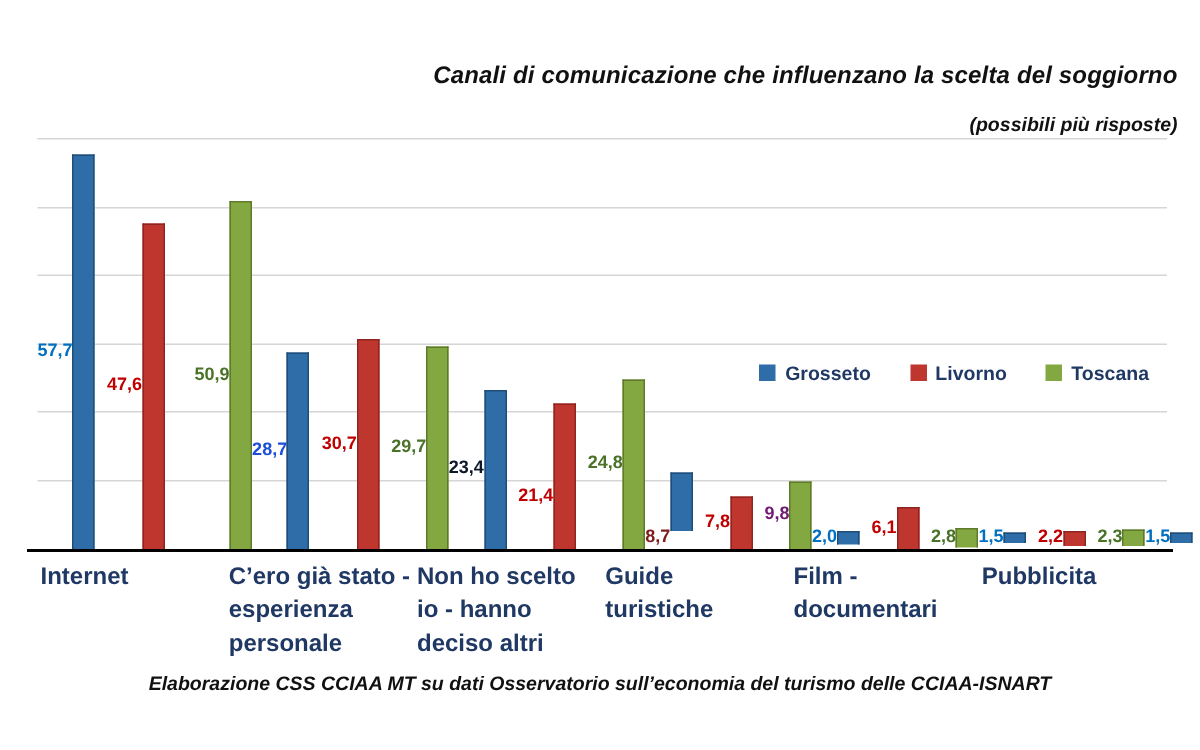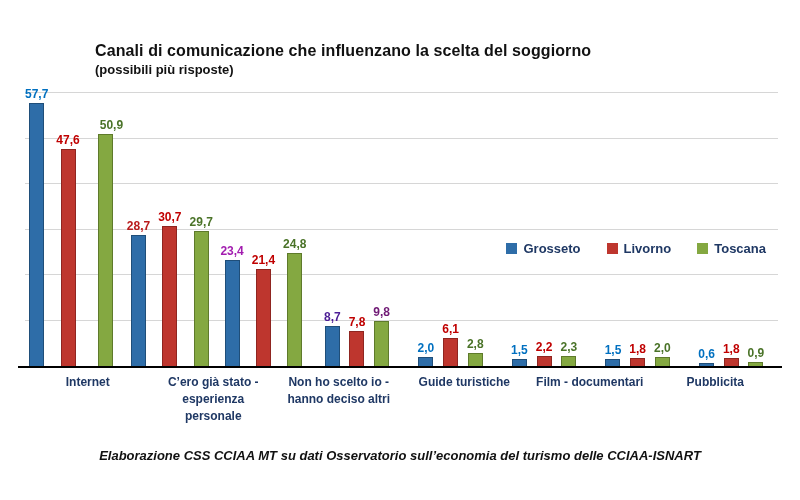--- a/index.html
+++ b/index.html
@@ -12,33 +12,34 @@
     height: 500px;
     background: #ffffff;
     overflow: hidden;
   }
 
   .header {
     position: absolute;
     top: 42px;
     left: 95px;
     right: 15px;
-    text-align: left;
+    text-align: right;
+    font-style: italic;
   }
   .title {
     font-size: 16px;
     font-weight: bold;
     color: #111111;
     letter-spacing: 0.1px;
   }
   .subtitle {
     font-size: 13px;
     font-weight: bold;
     color: #111111;
-    margin-top: 2px;
+    margin-top: 15px;
   }
 
   .plot {
     position: absolute;
     left: 25px;
     top: 93px;
     width: 753px;
     height: 273px;
   }
   .gridline {
@@ -66,21 +67,20 @@
   }
   .group {
     flex: 1;
     display: flex;
     align-items: flex-end;
     justify-content: center;
     gap: 8px;
   }
   .barwrap {
     display: flex;
-    flex-direction: column;
     align-items: center;
   }
   .value-label {
     font-size: 12px;
     font-weight: bold;
     white-space: nowrap;
     margin-bottom: 2px;
     line-height: 13px;
   }
   .bar {
@@ -116,22 +116,22 @@
 
   .cat-labels {
     position: absolute;
     left: 25px;
     top: 374px;
     width: 753px;
     display: flex;
   }
   .cat-label {
     flex: 1;
-    text-align: center;
-    font-size: 12px;
+    text-align: left;
+    font-size: 16px;
     font-weight: bold;
     color: #1f3864;
     line-height: 1.4;
     padding: 0 2px;
   }
 
   .footer {
     position: absolute;
     left: 0;
     right: 0;
@@ -173,49 +173,49 @@
             <div class="value-label" style="color: rgb(192, 0, 0);">47,6</div>
             <div class="bar" style="height: 216.58px; background: rgb(190, 54, 46); border-color: rgb(143, 37, 32);"></div>
           </div>
           <div class="barwrap">
             <div class="value-label" style="color: rgb(74, 115, 40); margin-left: 12px;">50,9</div>
             <div class="bar" style="height: 231.595px; background: rgb(132, 168, 65); border-color: rgb(94, 122, 43);"></div>
           </div>
         </div>
         <div class="group">
           <div class="barwrap">
-            <div class="value-label" style="color: #b91c1c;">28,7</div>
+            <div class="value-label" style="color: #1d4ed8;">28,7</div>
             <div class="bar" style="height: 130.585px; background: rgb(46, 109, 168); border-color: rgb(31, 78, 121);"></div>
           </div>
           <div class="barwrap">
             <div class="value-label" style="color: rgb(192, 0, 0); text-align: right;">30,7</div>
             <div class="bar" style="height: 139.685px; background: rgb(190, 54, 46); border-color: rgb(143, 37, 32);"></div>
           </div>
           <div class="barwrap">
             <div class="value-label" style="color: rgb(74, 115, 40);">29,7</div>
             <div class="bar" style="height: 135.135px; background: rgb(132, 168, 65); border-color: rgb(94, 122, 43);"></div>
           </div>
         </div>
         <div class="group">
           <div class="barwrap">
-            <div class="value-label" style="color: #a21caf;">23,4</div>
+            <div class="value-label" style="color: #0f172a;">23,4</div>
             <div class="bar" style="height: 106.47px; background: rgb(46, 109, 168); border-color: rgb(31, 78, 121);"></div>
           </div>
           <div class="barwrap">
             <div class="value-label" style="color: rgb(192, 0, 0); margin-top: 28px;">21,4</div>
             <div class="bar" style="height: 97.37px; background: rgb(190, 54, 46); border-color: rgb(143, 37, 32);"></div>
           </div>
           <div class="barwrap">
             <div class="value-label" style="color: rgb(74, 115, 40);">24,8</div>
             <div class="bar" style="height: 112.84px; background: rgb(132, 168, 65); border-color: rgb(94, 122, 43);"></div>
           </div>
         </div>
         <div class="group">
           <div class="barwrap">
-            <div class="value-label" style="color: #4c1d95; margin-top: 48px;">8,7</div>
+            <div class="value-label" style="color: #7f1d1d; margin-top: 48px;">8,7</div>
             <div class="bar" style="height: 39.585px; background: rgb(46, 109, 168); border-color: rgb(31, 78, 121);"></div>
           </div>
           <div class="barwrap">
             <div class="value-label" style="color: rgb(192, 0, 0);">7,8</div>
             <div class="bar" style="height: 35.49px; background: rgb(190, 54, 46); border-color: rgb(143, 37, 32);"></div>
           </div>
           <div class="barwrap">
             <div class="value-label" style="color: #701a75;">9,8</div>
             <div class="bar" style="height: 44.59px; background: rgb(132, 168, 65); border-color: rgb(94, 122, 43);"></div>
           </div>

